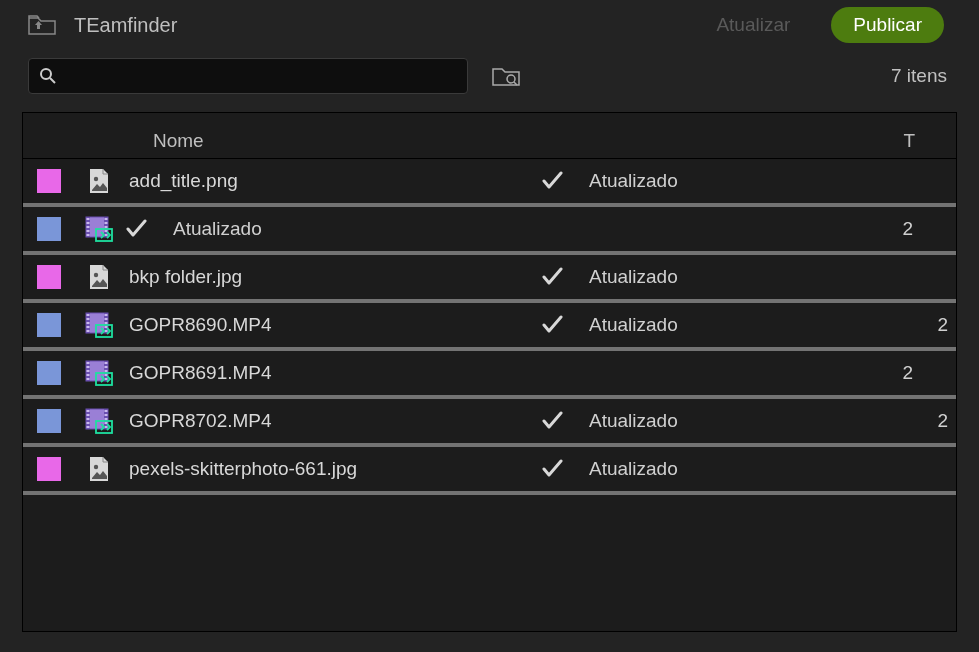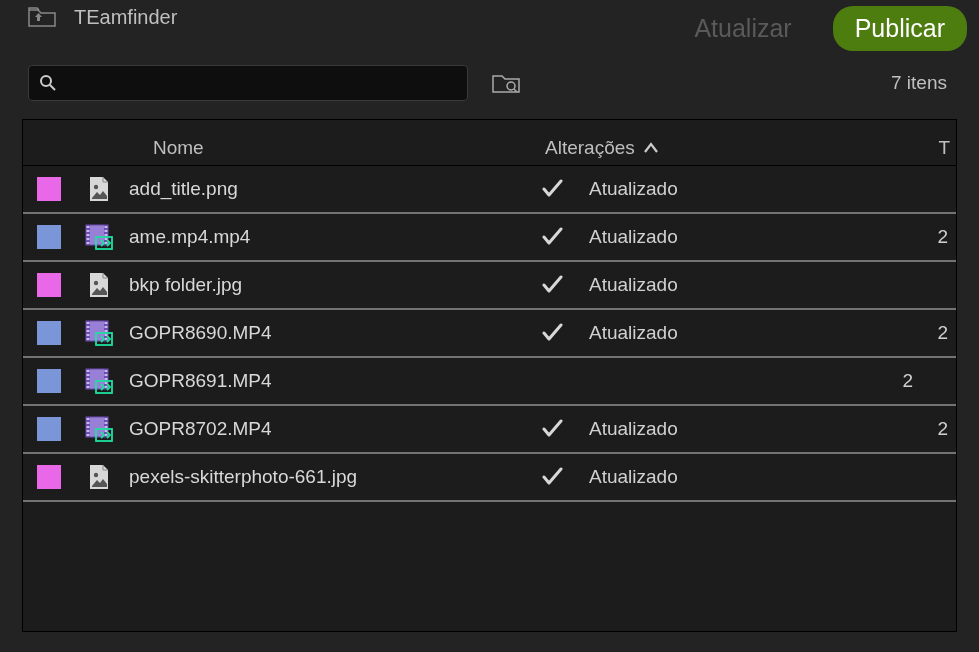--- a/index.html
+++ b/index.html
@@ -22,35 +22,36 @@
       padding: 14px 28px;
       gap: 16px;
     }
     .header-title { color: #d8d8d8; font-size: 20px; }
     .hamburger { display: flex; flex-direction: column; gap: 4px; margin-left: 10px; cursor: pointer; }
     .hamburger span { width: 18px; height: 2px; background: #b0b0b0; display: block; }
 
     
     .toolbar {
       display: flex;
-      padding: 6px 12px 10px 28px;
+      align-items: center;
+      padding: 6px 35px 10px 28px;
       gap: 18px;
     }
     .folder-up {
       width: 28px; height: 22px;
       position: relative;
       cursor: pointer;
     }
     .folder-up svg { display: block; }
     .project-name { color: #bfbfbf; font-size: 20px; }
     .toolbar-spacer { flex: 1; }
     .btn {
       padding: 7px 22px;
       border-radius: 20px;
-      font-size: 25px;
+      font-size: 19px;
       border: none;
       cursor: pointer;
     }
     .btn-update { background: transparent; color: #5a5a5a; border: 1px solid transparent; }
     .btn-publish { background: #4d7c0f; color: #fff; font-weight: 500; }
 
     
     .search-row {
       display: flex;
       align-items: center;
@@ -92,21 +93,21 @@
       border-bottom: 1px solid #000;
       color: #bfbfbf;
     }
     .th { padding: 0 4px; font-size: 19px; display: flex; align-items: center; gap: 8px; cursor: pointer; margin-top: 10px; }
     .th-name { padding-left: 28px; }
     .th-last { justify-content: flex-end; padding-right: 6px; }
     .sort-caret svg { display: block; }
 
     .trow {
       height: 48px;
-      border-bottom: 2px solid #737373;
+      border-bottom: 4px solid #737373;
     }
     .label-chip { width: 24px; height: 24px; margin-left: 14px; }
     .label-pink { background: #e868e8; }
     .label-blue { background: #7a96d8; }
     .file-icon-cell { display: flex; align-items: center; justify-content: center; }
     .name-cell { color: #d8d8d8; font-size: 19px; padding-left: 4px; white-space: nowrap; overflow: hidden; text-overflow: ellipsis; }
     .status-cell { display: flex; align-items: center; gap: 24px; color: #d0d0d0; font-size: 19px; }
     .extra-cell { text-align: right; padding-right: 8px; color: #d0d0d0; font-size: 19px; }
 
     
@@ -152,28 +153,20 @@
     <div class="item-count">7 itens</div>
   </div>
 
   <div class="table">
     <div class="thead">
       <div></div>
       <div></div>
       <div class="th th-name">
         <span>Nome</span>
       </div>
-      <div class="th">
-        <span>Alterações</span>
-        <span class="sort-caret icon">
-          <svg width="16" height="12" viewBox="0 0 16 12">
-              <path d="M2 10 L8 2 L14 10" fill="none" stroke="#ccc" stroke-width="2.2"></path>
-            </svg>
-        </span>
-      </div>
       <div class="th th-last">
         <span>T</span>
       </div>
     </div>
     <div id="tbody">
         <div class="trow">
           <div>
             <div class="label-chip label-pink"></div>
           </div>
           <div class="file-icon-cell">
@@ -211,21 +204,20 @@
               <rect x="2.5" y="19" width="3" height="2" fill="#c9b8ee"></rect>
               <rect x="20.5" y="3" width="3" height="2" fill="#c9b8ee"></rect>
               <rect x="20.5" y="7" width="3" height="2" fill="#c9b8ee"></rect>
               <rect x="20.5" y="11" width="3" height="2" fill="#c9b8ee"></rect>
               <rect x="20.5" y="15" width="3" height="2" fill="#c9b8ee"></rect>
               <rect x="20.5" y="19" width="3" height="2" fill="#c9b8ee"></rect>
               <rect x="12" y="14" width="16" height="12" fill="none" stroke="#1fe0a0" stroke-width="1.8"></rect>
               <path d="M17 17 l3 3 l-3 3 M23 17 l3 3 l-3 3" fill="none" stroke="#1fe0a0" stroke-width="1.8"></path>
             </svg>
           </div>
-          <div class="name-cell">ame.mp4.mp4</div>
           <div class="status-cell">
             <span class="icon">
               <svg width="24" height="20" viewBox="0 0 24 20">
                 <path d="M3 10 l5 6 l12 -14" fill="none" stroke="#d8d8d8" stroke-width="3" stroke-linecap="round" stroke-linejoin="round"></path>
               </svg>
             </span>
             <span>Atualizado</span>
           </div>
           <div class="extra-cell">2</div>
         </div>

